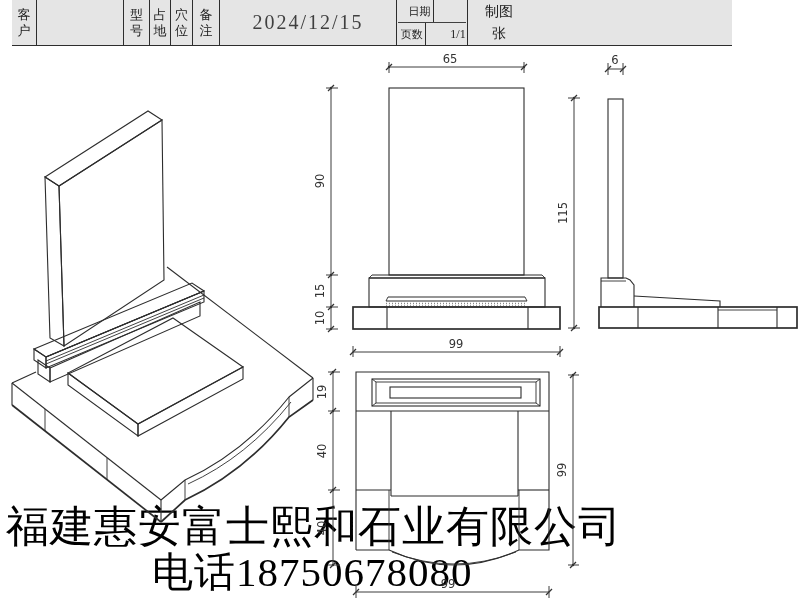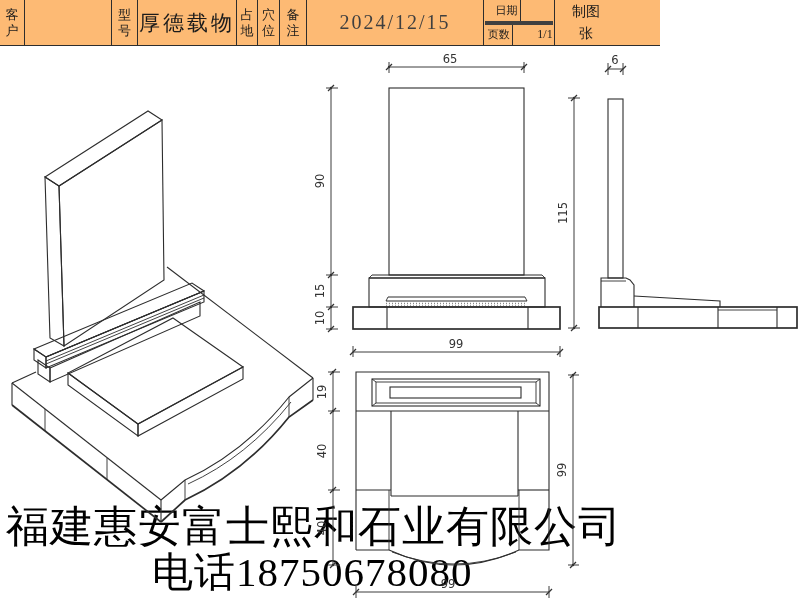--- a/index.html
+++ b/index.html
@@ -1,30 +1,30 @@
 <!DOCTYPE html>
 <html><head>
 <meta charset="utf-8">
 <style>
   html,body{margin:0;padding:0;background:#fff;}
   #sheet{position:relative;width:800px;height:603px;background:#ffffff;overflow:hidden;
          font-family:"Liberation Serif", serif;}
   
-  .tb{position:absolute;top:0;left:0;width:660px;height:46px;display:flex;
-      border-bottom:1.5px solid #2d2d2d;background:#fdba74;z-index:3;color:#1b1b1b;box-sizing:border-box;}
+  .tb{position:absolute;top:0;left:12px;width:720px;height:46px;display:flex;
+      border-bottom:1.5px solid #2d2d2d;background:#e5e5e5;z-index:3;color:#1b1b1b;box-sizing:border-box;}
   .tb .cell{border-right:1.2px solid #2d2d2d;box-sizing:border-box;display:flex;
             align-items:center;justify-content:center;overflow:hidden;}
   .lbl{font-size:13px;line-height:1.18;}
   .lbl span{display:block;width:1em;text-align:center;word-break:break-all;}
   .val-big{font-size:21px;letter-spacing:3px;}
   .val-dim{font-size:20px;font-family:"Liberation Serif",serif;}
   .val-date{font-size:20px;color:#3f3f3f;letter-spacing:2px;}
   .sub{flex-direction:column;padding:0;align-items:stretch;}
   .subrow{flex:1;display:flex;align-items:center;box-sizing:border-box;justify-content:flex-end;}
-  .subrow + .subrow{border-top:4px solid #404040;}
+  .subrow + .subrow{border-top:1px solid #404040;}
   .sublbl{width:27px;font-size:11px;text-align:center;border-right:1px solid #2d2d2d;
           align-self:stretch;display:flex;align-items:center;justify-content:center;}
   .subval{flex:1;font-size:12px;text-align:center;margin-left:24px;}
   .drafter{flex-direction:column;font-size:14px;line-height:1.55;}
   
   .wm{position:absolute;z-index:1;color:#000000;white-space:nowrap;
       font-family:"Liberation Serif",serif;}
   .wm1{left:6px;top:498px;font-size:43px;letter-spacing:1px;}
   .wm2{left:152px;top:545px;font-size:41px;letter-spacing:1px;}
   
@@ -231,23 +231,20 @@
   <div class="tb">
     <div class="cell lbl" style="width:25px">
         <span>客户</span>
       </div>
     <div class="cell" style="width:87px">
         <span></span>
       </div>
     <div class="cell lbl" style="width:26px">
         <span>型号</span>
       </div>
-    <div class="cell val-big" style="width:99px">
-        <span>厚德载物</span>
-      </div>
     <div class="cell lbl" style="width:21px">
         <span>占地</span>
       </div>
     <div class="cell lbl" style="width:22px">
         <span>穴位</span>
       </div>
     <div class="cell lbl" style="width:27px">
         <span>备注</span>
       </div>
     <div class="cell val-date" style="width:177px">

